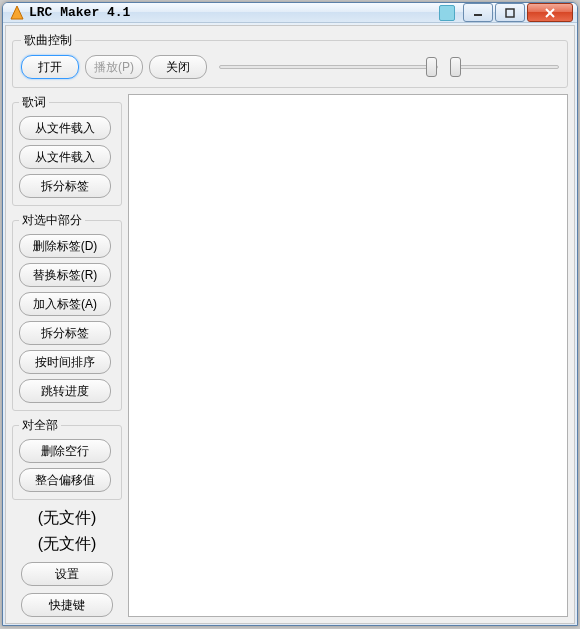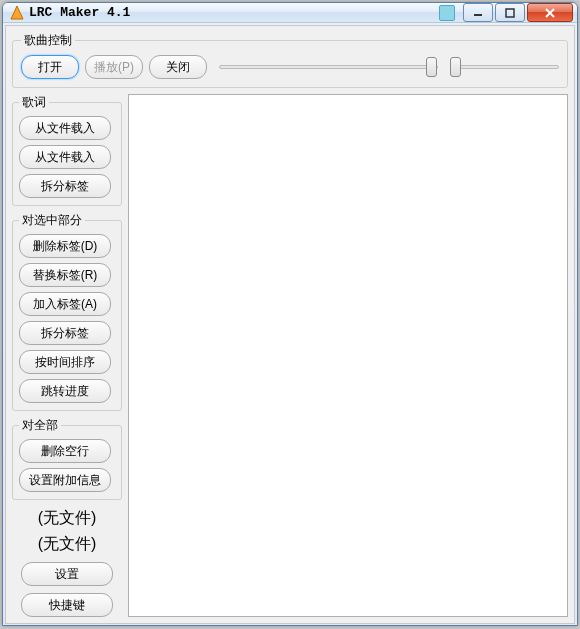--- a/index.html
+++ b/index.html
@@ -203,21 +203,21 @@
             <div class="btn">拆分标签</div>
             <div class="btn">按时间排序</div>
             <div class="btn">跳转进度</div>
           </div>
         </fieldset>
 
         <fieldset>
           <legend>对全部</legend>
           <div class="btncol">
             <div class="btn">删除空行</div>
-            <div class="btn">设置附加信息</div>
+            <div class="btn">整合偏移值</div>
           </div>
         </fieldset>
 
         <div class="extras">
           <span class="nofile">(无文件)</span>
           <span class="nofile">(无文件)</span>
           <div class="btn" style="width:92px;margin:2px auto">设置</div>
           <div class="btn" style="width:92px;margin:0 auto">快捷键</div>
 
         </div>

